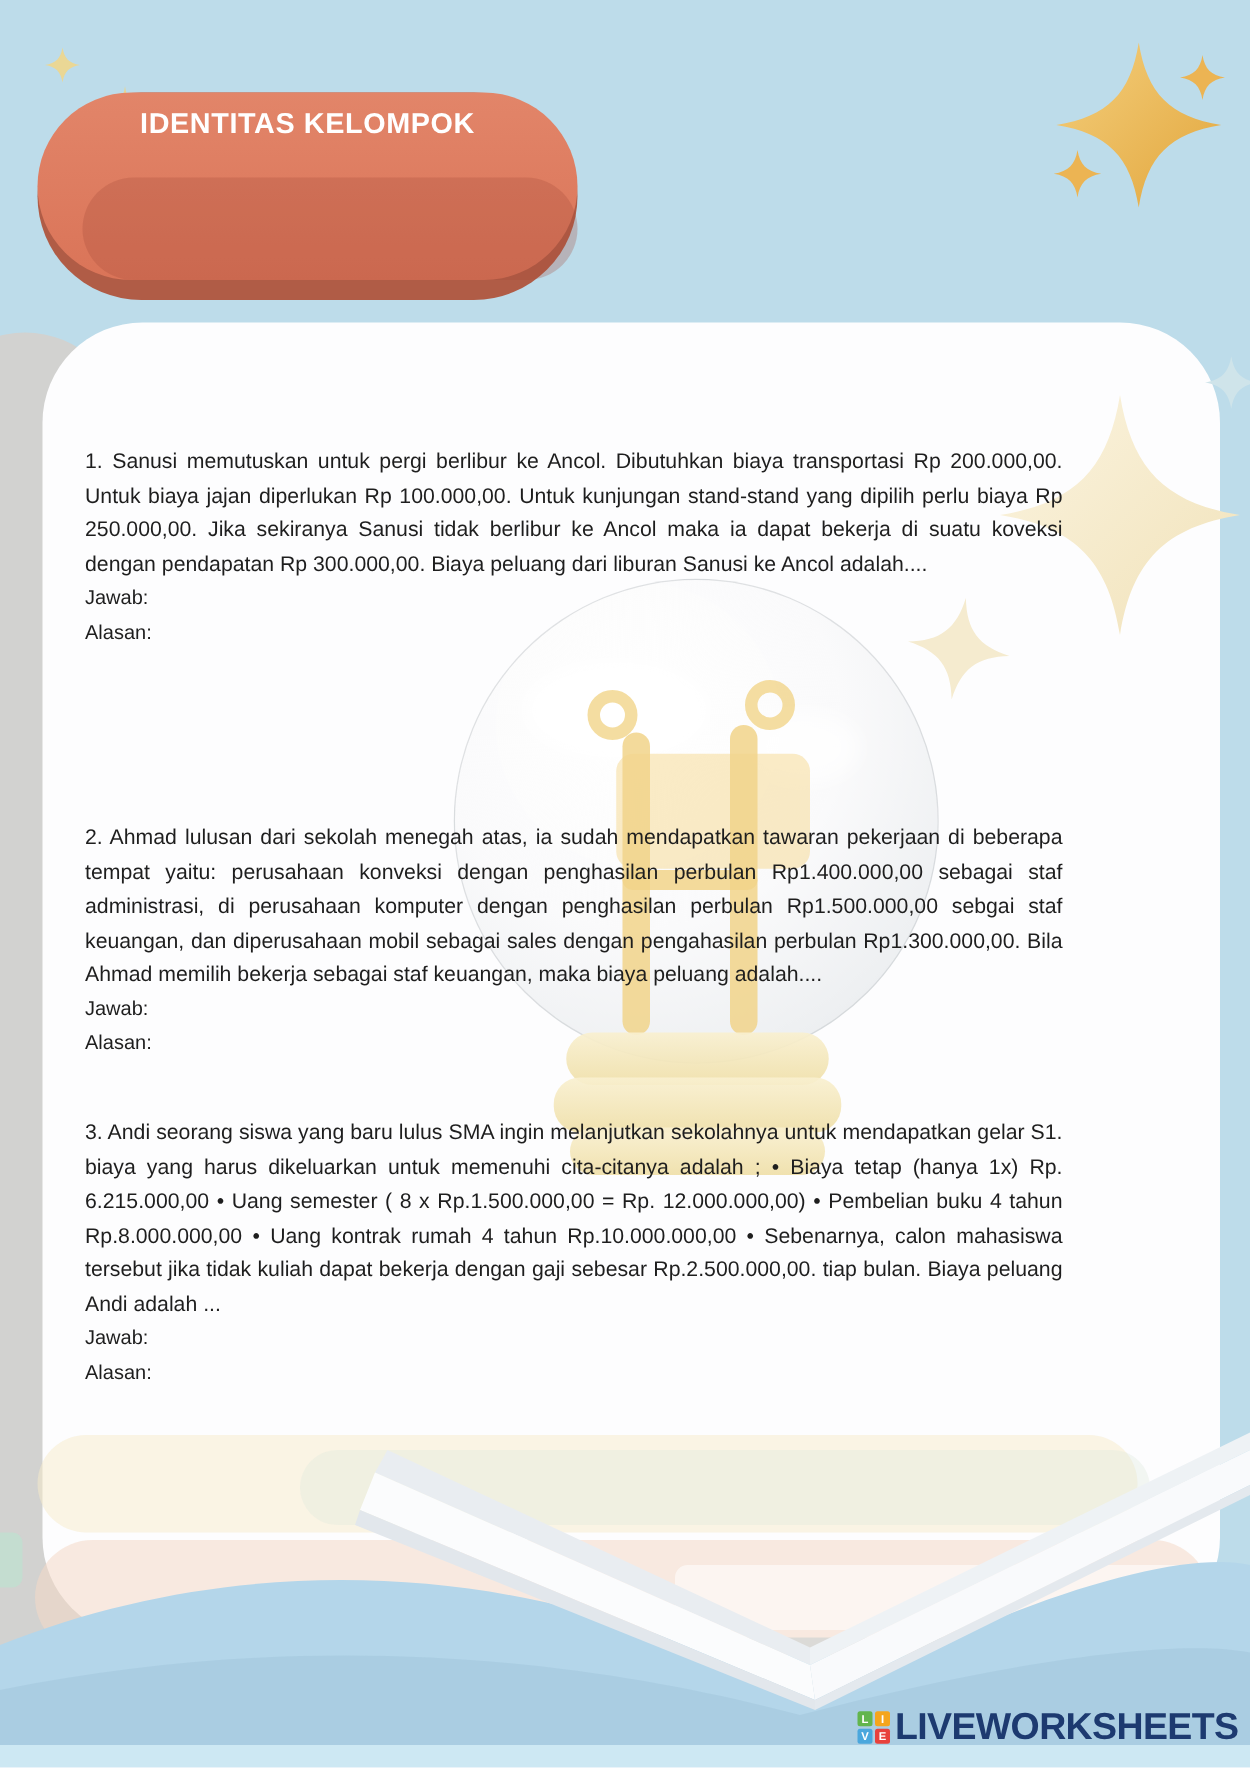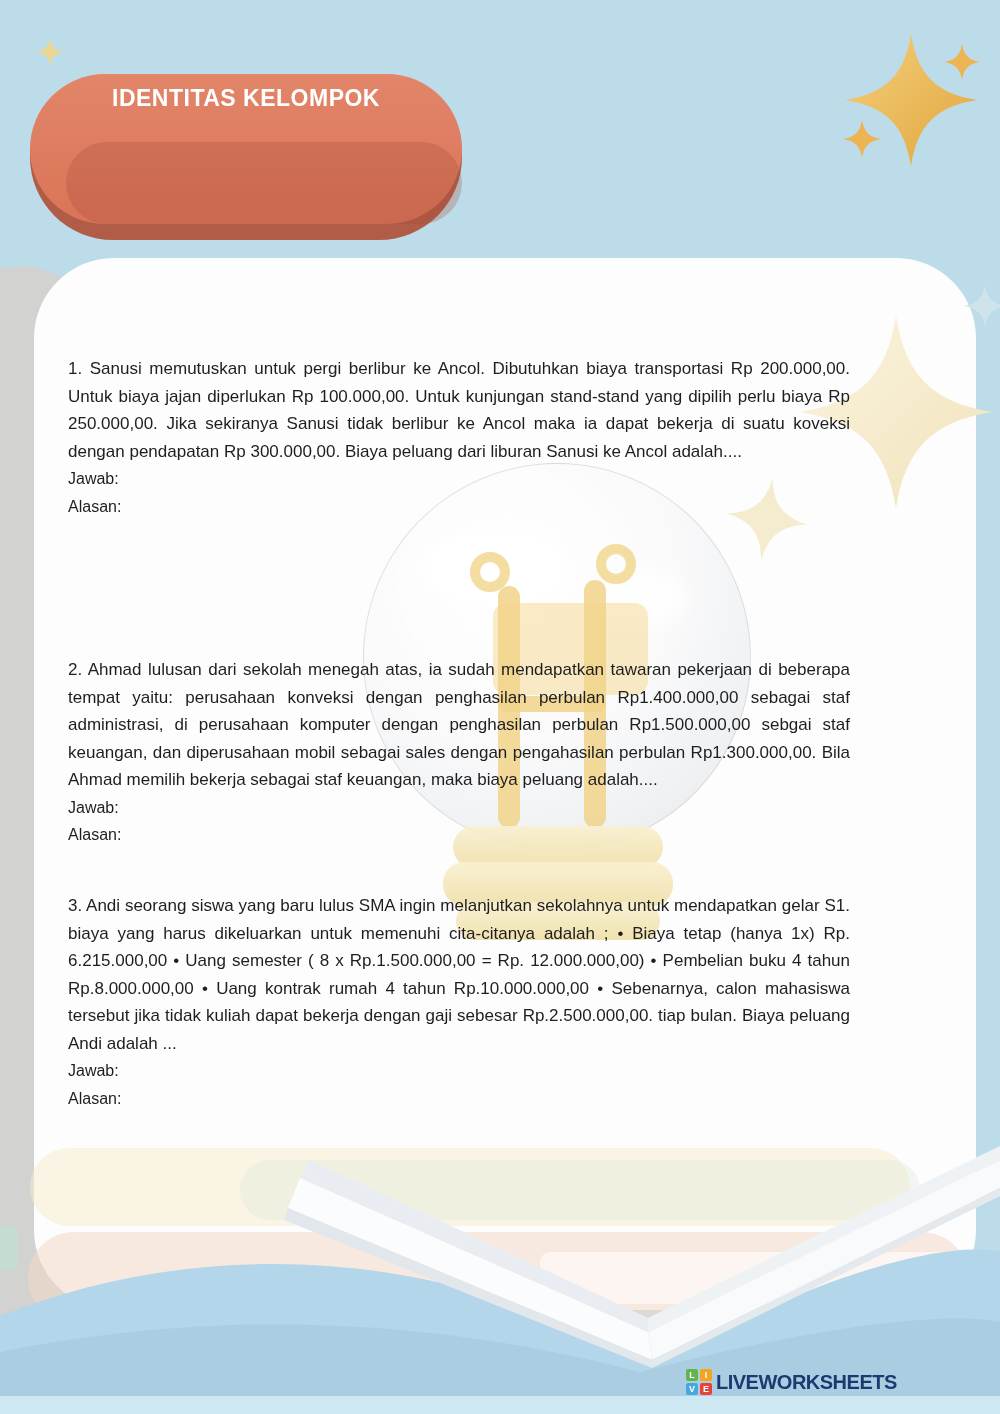--- a/index.html
+++ b/index.html
@@ -87,21 +87,21 @@
 
   
   .footer { position:absolute; left:686px; top:1362px; height:40px; z-index:11;
             display:flex; align-items:center; }
   .lw-logo { display:grid; grid-template-columns:12px 12px; grid-template-rows:12px 12px;
              gap:2px; margin-right:4px; }
   .lw-sq { width:12px; height:12px; border-radius:2px; color:#fff; font-size:9px; font-weight:800;
            display:flex; align-items:center; justify-content:center; line-height:1; }
   .sq-l { background:#62b54d; } .sq-i { background:#f5a51d; }
   .sq-v { background:#4aa7dd; } .sq-e { background:#e8413c; }
-  .lw-text { font-size:20px; font-weight:800; letter-spacing:-.5px; color:#1d3a70;text-align:right; }
+  .lw-text { font-size:30px; font-weight:800; letter-spacing:-.5px; color:#1d3a70;text-align:right; }
 </style>
 </head>
 <body>
 
 <div class="page">
 
   <div class="star" style="left:36px; top:36px; width:28px; height:32px; z-index:1;">
     <svg viewBox="0 0 100 100">
         <path fill="#ead795" d="M50 0 C55 31 69 45 100 50 C69 55 55 69 50 100 C45 69 31 55 0 50 C31 45 45 31 50 0 Z"></path>
       </svg>

